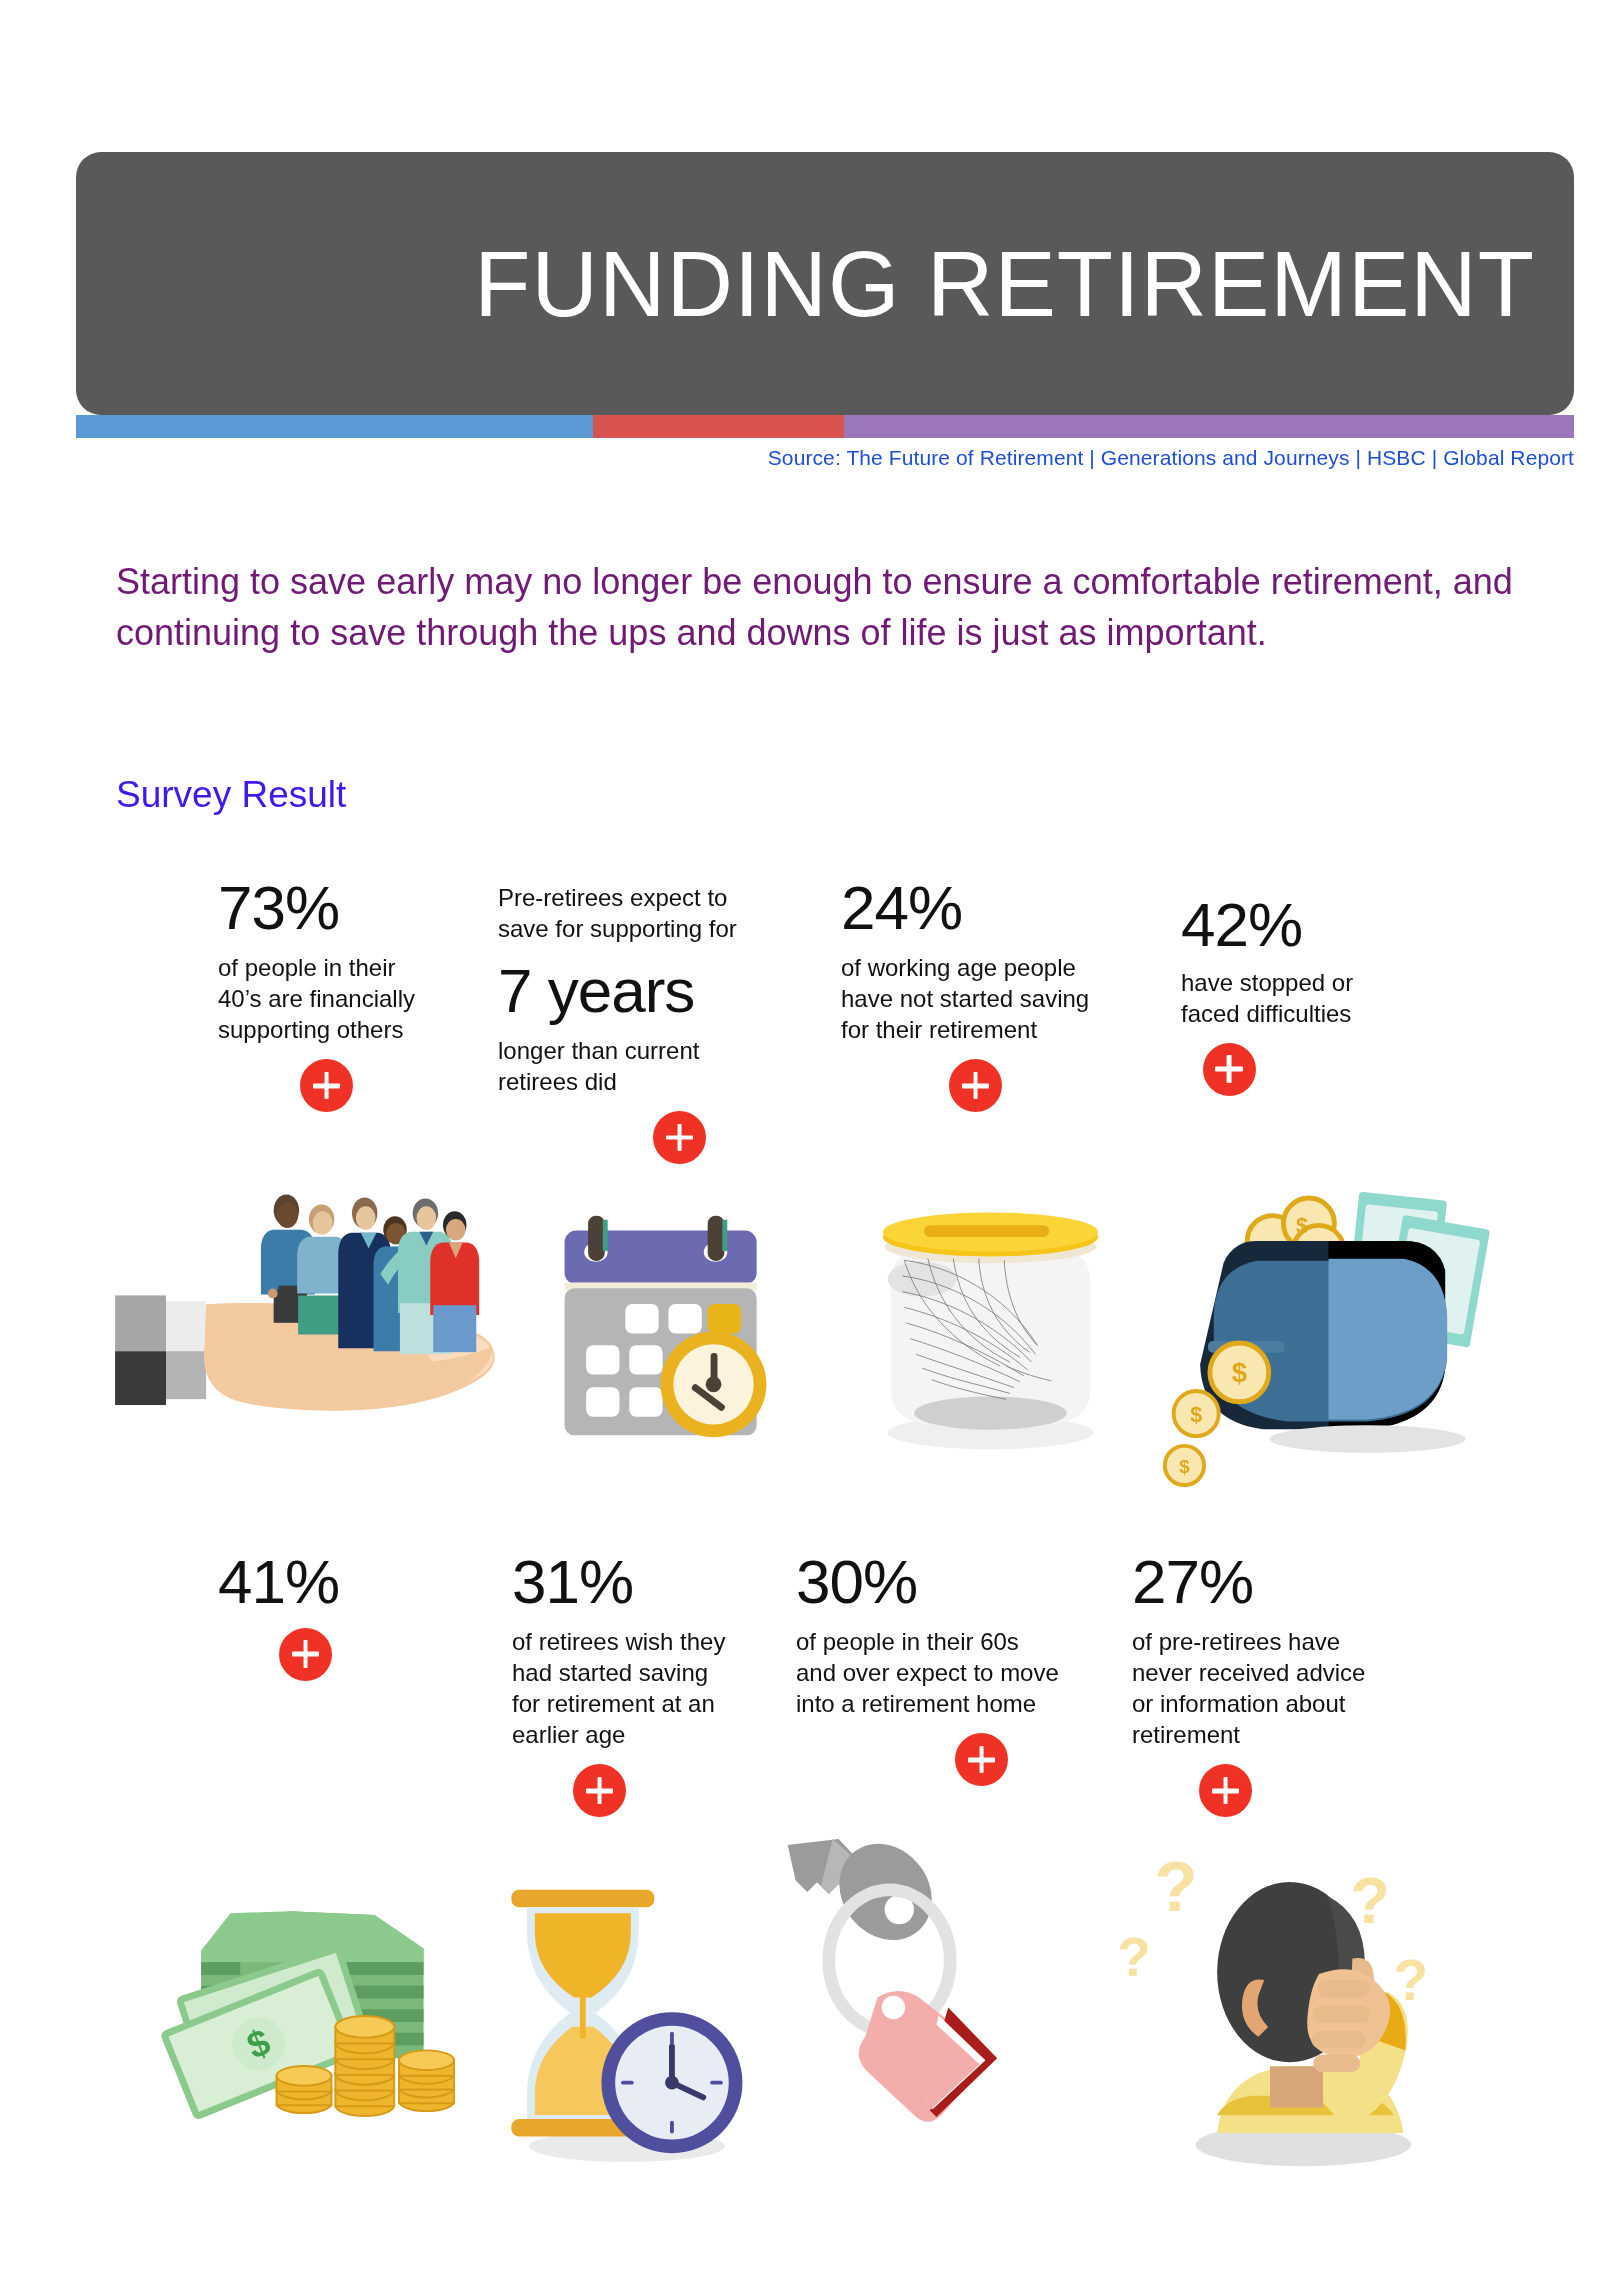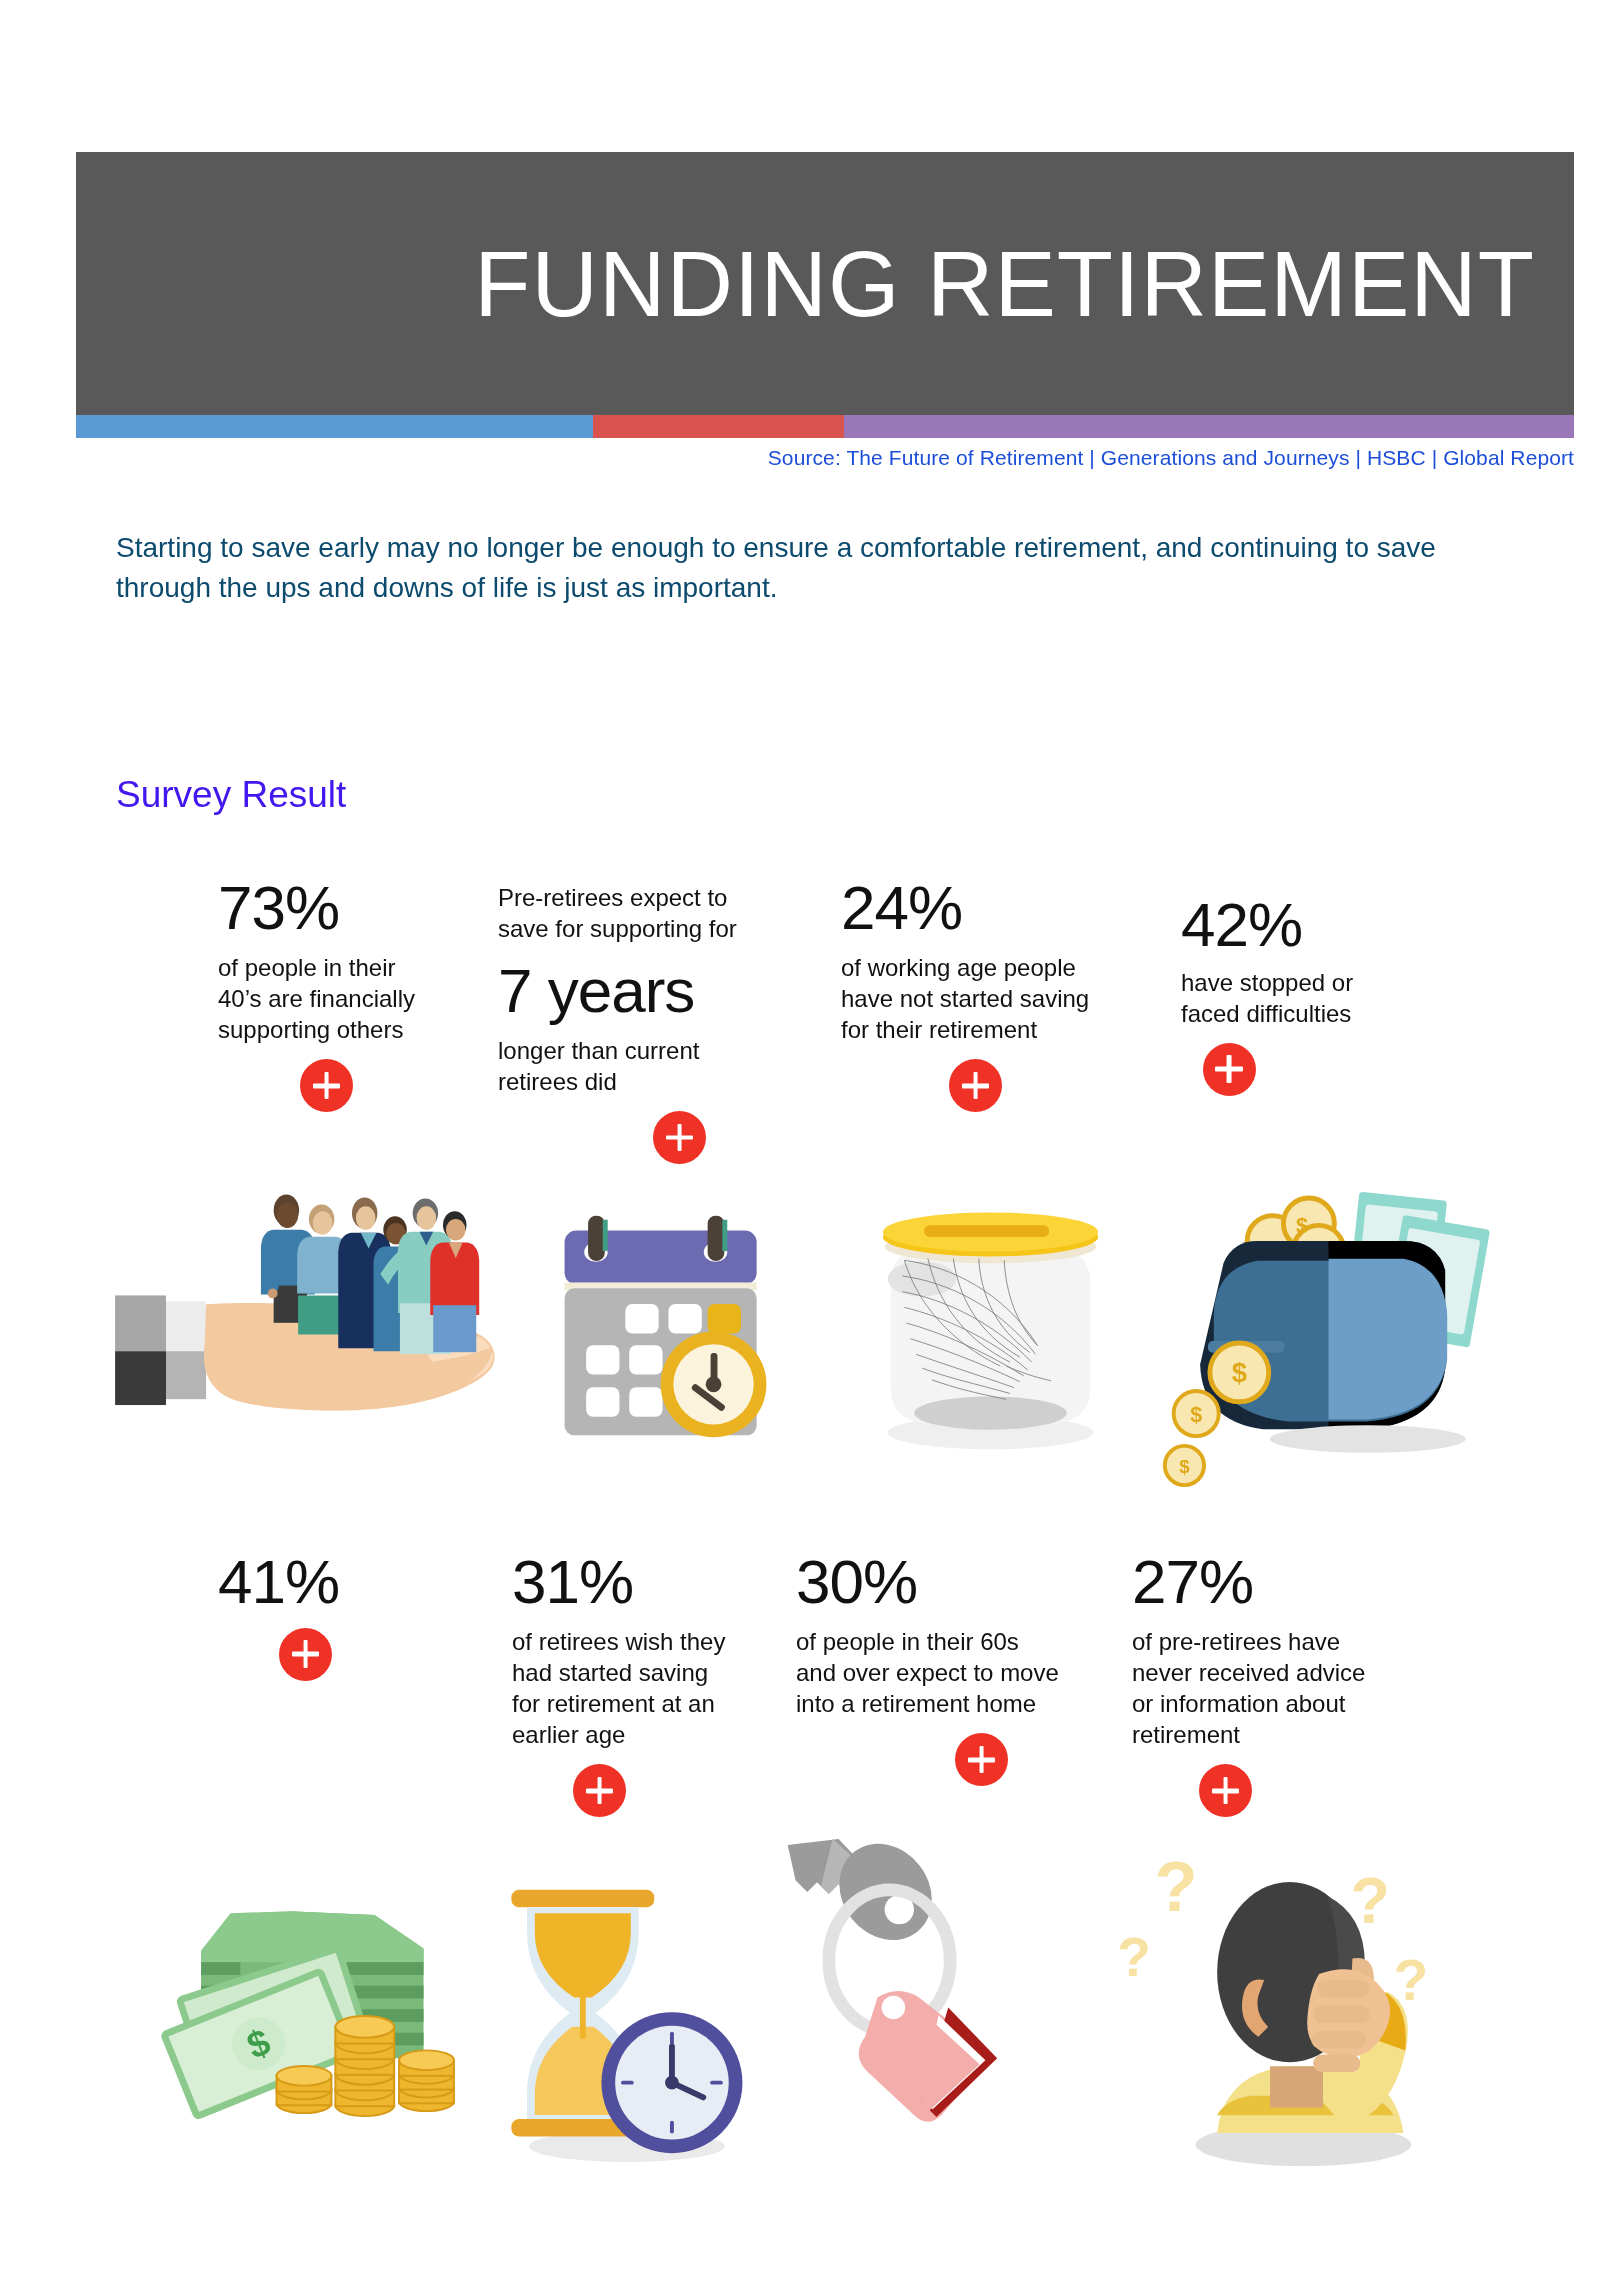--- a/index.html
+++ b/index.html
@@ -17,20 +17,21 @@
   }
 
   
   .header-band {
     position: absolute;
     left: 76px;
     top: 152px;
     width: 1498px;
     height: 263px;
     background: #595959;
+    border-radius: 25px;
   }
   .header-title {
     position: absolute;
     left: 0; right: 39px;
     top: 50%;
     transform: translateY(-50%);
     text-align: right;
     color: #ffffff;
     font-size: 92px;
     font-weight: 400;
@@ -58,25 +59,25 @@
     text-align: right;
     font-size: 21px;
     color: #1d4ed8;
     letter-spacing: 0.1px;
   }
 
   
   .intro {
     position: absolute;
     left: 116px;
-    top: 528px;
+    top: 556px;
     width: 1402px;
-    font-size: 28px;
+    font-size: 36px;
     line-height: 1.42;
-    color: #0c4a6e;
+    color: #701a75;
   }
 
   
   .section-title {
     position: absolute;
     left: 116px;
     top: 774px;
     font-size: 37px;
     font-weight: normal;
     color: #4318ef;

